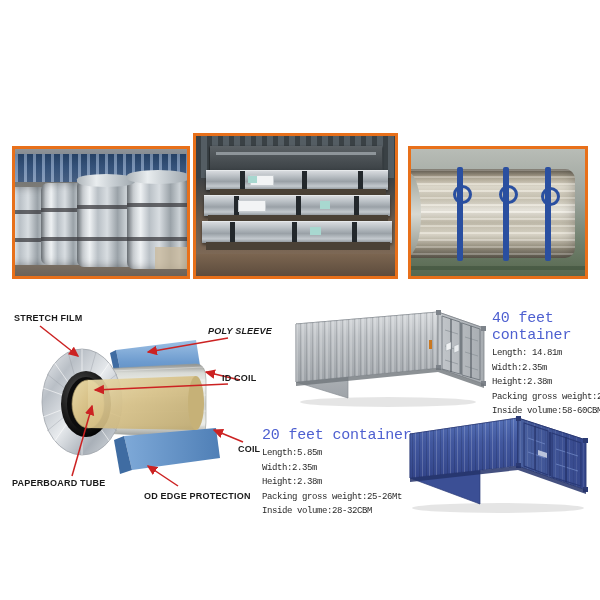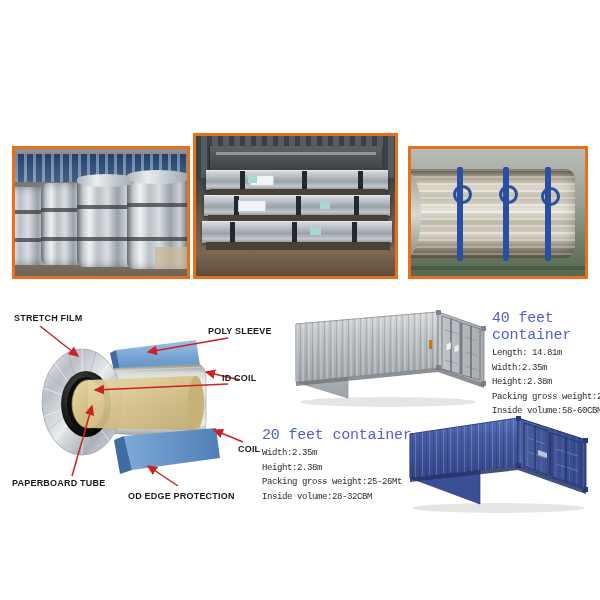--- a/index.html
+++ b/index.html
@@ -76,25 +76,25 @@
       background:linear-gradient(180deg,#9fa39a,#d8d9d2,#8e9289);}
 
   
   #coil-diagram{position:absolute;left:20px;top:318px;width:225px;height:180px;}
   #diagram-svg{position:absolute;left:0;top:0;}
 
   
   .dlabel{position:absolute;font-size:9px;font-weight:bold;color:#1a1a1a;
       letter-spacing:.2px;white-space:nowrap;font-family:"Liberation Sans", sans-serif;}
   #lbl-stretch-film{left:14px;top:313px;}
-  #lbl-poly-sleeve{left:208px;top:326px;}
+  #lbl-poly-sleeve{left:208px;top:326px;font-style:italic;}
   #lbl-id-rings{left:222px;top:373px;}
   #lbl-coil{left:238px;top:444px;}
   #lbl-paperboard-tube{left:12px;top:478px;}
-  #lbl-od-edge{left:128px;top:491px;}
+  #lbl-od-edge{left:144px;top:491px;}
 
   #arrow-layer{position:absolute;left:0;top:290px;width:320px;height:230px;}
 
   
   #container-40{position:absolute;left:288px;top:302px;width:200px;height:108px;}
   #container-20{position:absolute;left:398px;top:404px;width:196px;height:112px;}
 
   .spec-block{position:absolute;font-family:"Liberation Serif", serif;}
   .spec-title{font-size:15px;color:#4d5fd0;margin-bottom:4px;font-family:"Liberation Mono", monospace;letter-spacing:-.2px;}
   .spec-line{font-size:9px;color:#2a2a2a;margin-bottom:4.5px;font-family:"Liberation Mono", monospace;letter-spacing:-.4px;white-space:nowrap;}
@@ -418,19 +418,20 @@
 
       <polygon points="140,46 149,49 149,54 140,51" fill="#cfd6e8" opacity="0.85"></polygon>
 
       <polygon points="12,74 120,62 188,86 188,90 120,66 12,78" fill="#24326a" opacity="0.85"></polygon>
       <ellipse cx="100" cy="104" rx="86" ry="5" fill="#000" opacity="0.10"></ellipse>
     </svg>
   </div>
 
   <div class="spec-block" id="spec-20">
     <div class="spec-title">20 feet container</div>
+    <div class="spec-line">Length:5.85m</div>
     <div class="spec-line">Width:2.35m</div>
     <div class="spec-line">Height:2.38m</div>
     <div class="spec-line">Packing gross weight:25-26Mt</div>
     <div class="spec-line">Inside volume:28-32CBM</div>
   </div>
 
 </div>
 
 </body></html>

